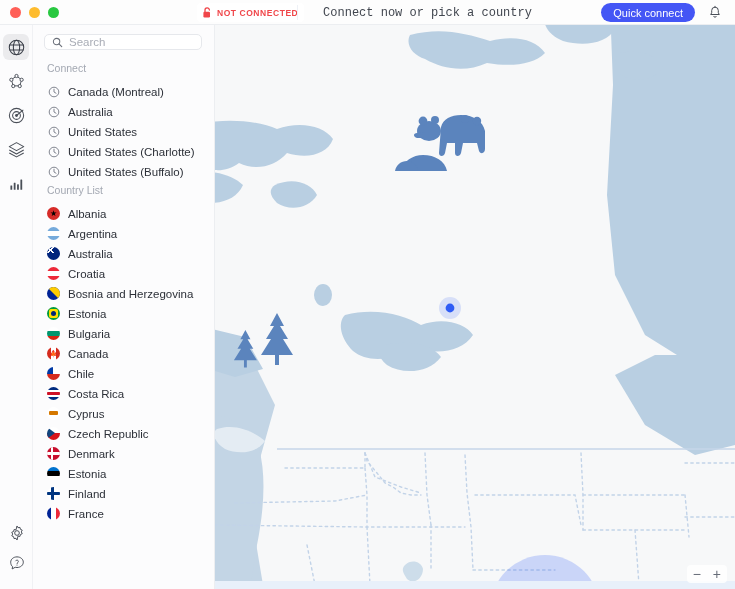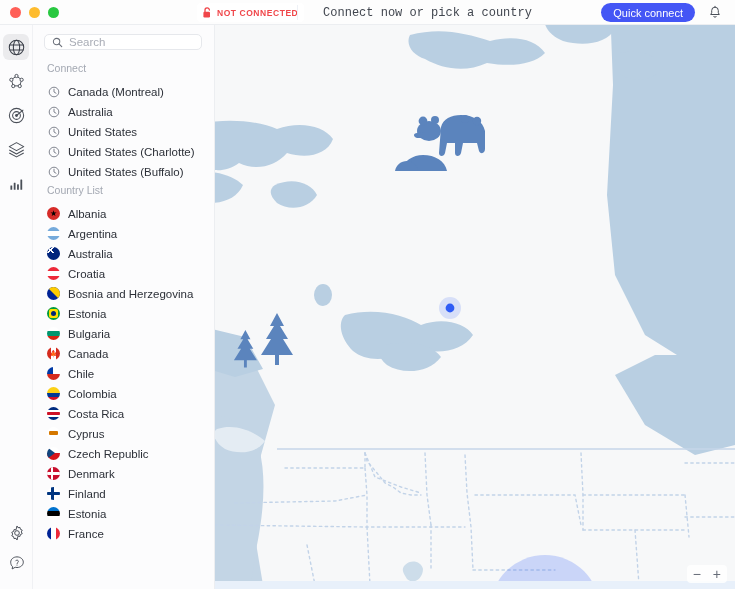--- a/index.html
+++ b/index.html
@@ -350,26 +350,20 @@
           <div class="list-row">
             <span class="row-icon">
               <span class="flag" style="position:relative;background:linear-gradient(#fff 50%,#d52b1e 50%);">
                 <span style="position:absolute;left:0;top:0;width:6px;height:6.5px;background:#0039a6"></span>
               </span>
             </span>
             <span>Chile</span>
           </div>
           <div class="list-row">
             <span class="row-icon">
-              <span class="flag" style="position:relative;background:linear-gradient(#fcd116 50%,#003893 50%,#003893 75%,#ce1126 75%);"></span>
-            </span>
-            <span>Colombia</span>
-          </div>
-          <div class="list-row">
-            <span class="row-icon">
               <span class="flag" style="position:relative;background:linear-gradient(#002b7f 22%,#fff 22%,#fff 35%,#ce1126 35%,#ce1126 65%,#fff 65%,#fff 78%,#002b7f 78%);"></span>
             </span>
             <span>Costa Rica</span>
           </div>
           <div class="list-row">
             <span class="row-icon">
               <span class="flag" style="position:relative;background:#fff;">
                 <span style="position:absolute;left:2px;top:4px;width:9px;height:4px;background:#d57800;border-radius:1px"></span>
               </span>
             </span>
@@ -387,32 +381,32 @@
             <span class="row-icon">
               <span class="flag" style="position:relative;background:#c8102e;">
                 <span style="position:absolute;left:4px;top:0;width:2.4px;height:13px;background:#fff"></span>
                 <span style="position:absolute;left:0;top:5.2px;width:13px;height:2.4px;background:#fff"></span>
               </span>
             </span>
             <span>Denmark</span>
           </div>
           <div class="list-row">
             <span class="row-icon">
+              <span class="flag" style="position:relative;background:linear-gradient(#0072ce 33%,#000 33%,#000 66%,#fff 66%);"></span>
+            </span>
+            <span>Estonia</span>
+          </div>
+          <div class="list-row">
+            <span class="row-icon">
               <span class="flag" style="position:relative;background:#fff;">
                 <span style="position:absolute;left:4px;top:0;width:2.6px;height:13px;background:#003580"></span>
                 <span style="position:absolute;left:0;top:5.2px;width:13px;height:2.6px;background:#003580"></span>
               </span>
             </span>
             <span>Finland</span>
-          </div>
-          <div class="list-row">
-            <span class="row-icon">
-              <span class="flag" style="position:relative;background:linear-gradient(#0072ce 33%,#000 33%,#000 66%,#fff 66%);"></span>
-            </span>
-            <span>Estonia</span>
           </div>
           <div class="list-row">
             <span class="row-icon">
               <span class="flag" style="position:relative;background:linear-gradient(90deg,#002395 33%,#fff 33%,#fff 66%,#ed2939 66%);"></span>
             </span>
             <span>France</span>
           </div>
         </div>
     </div>
 

